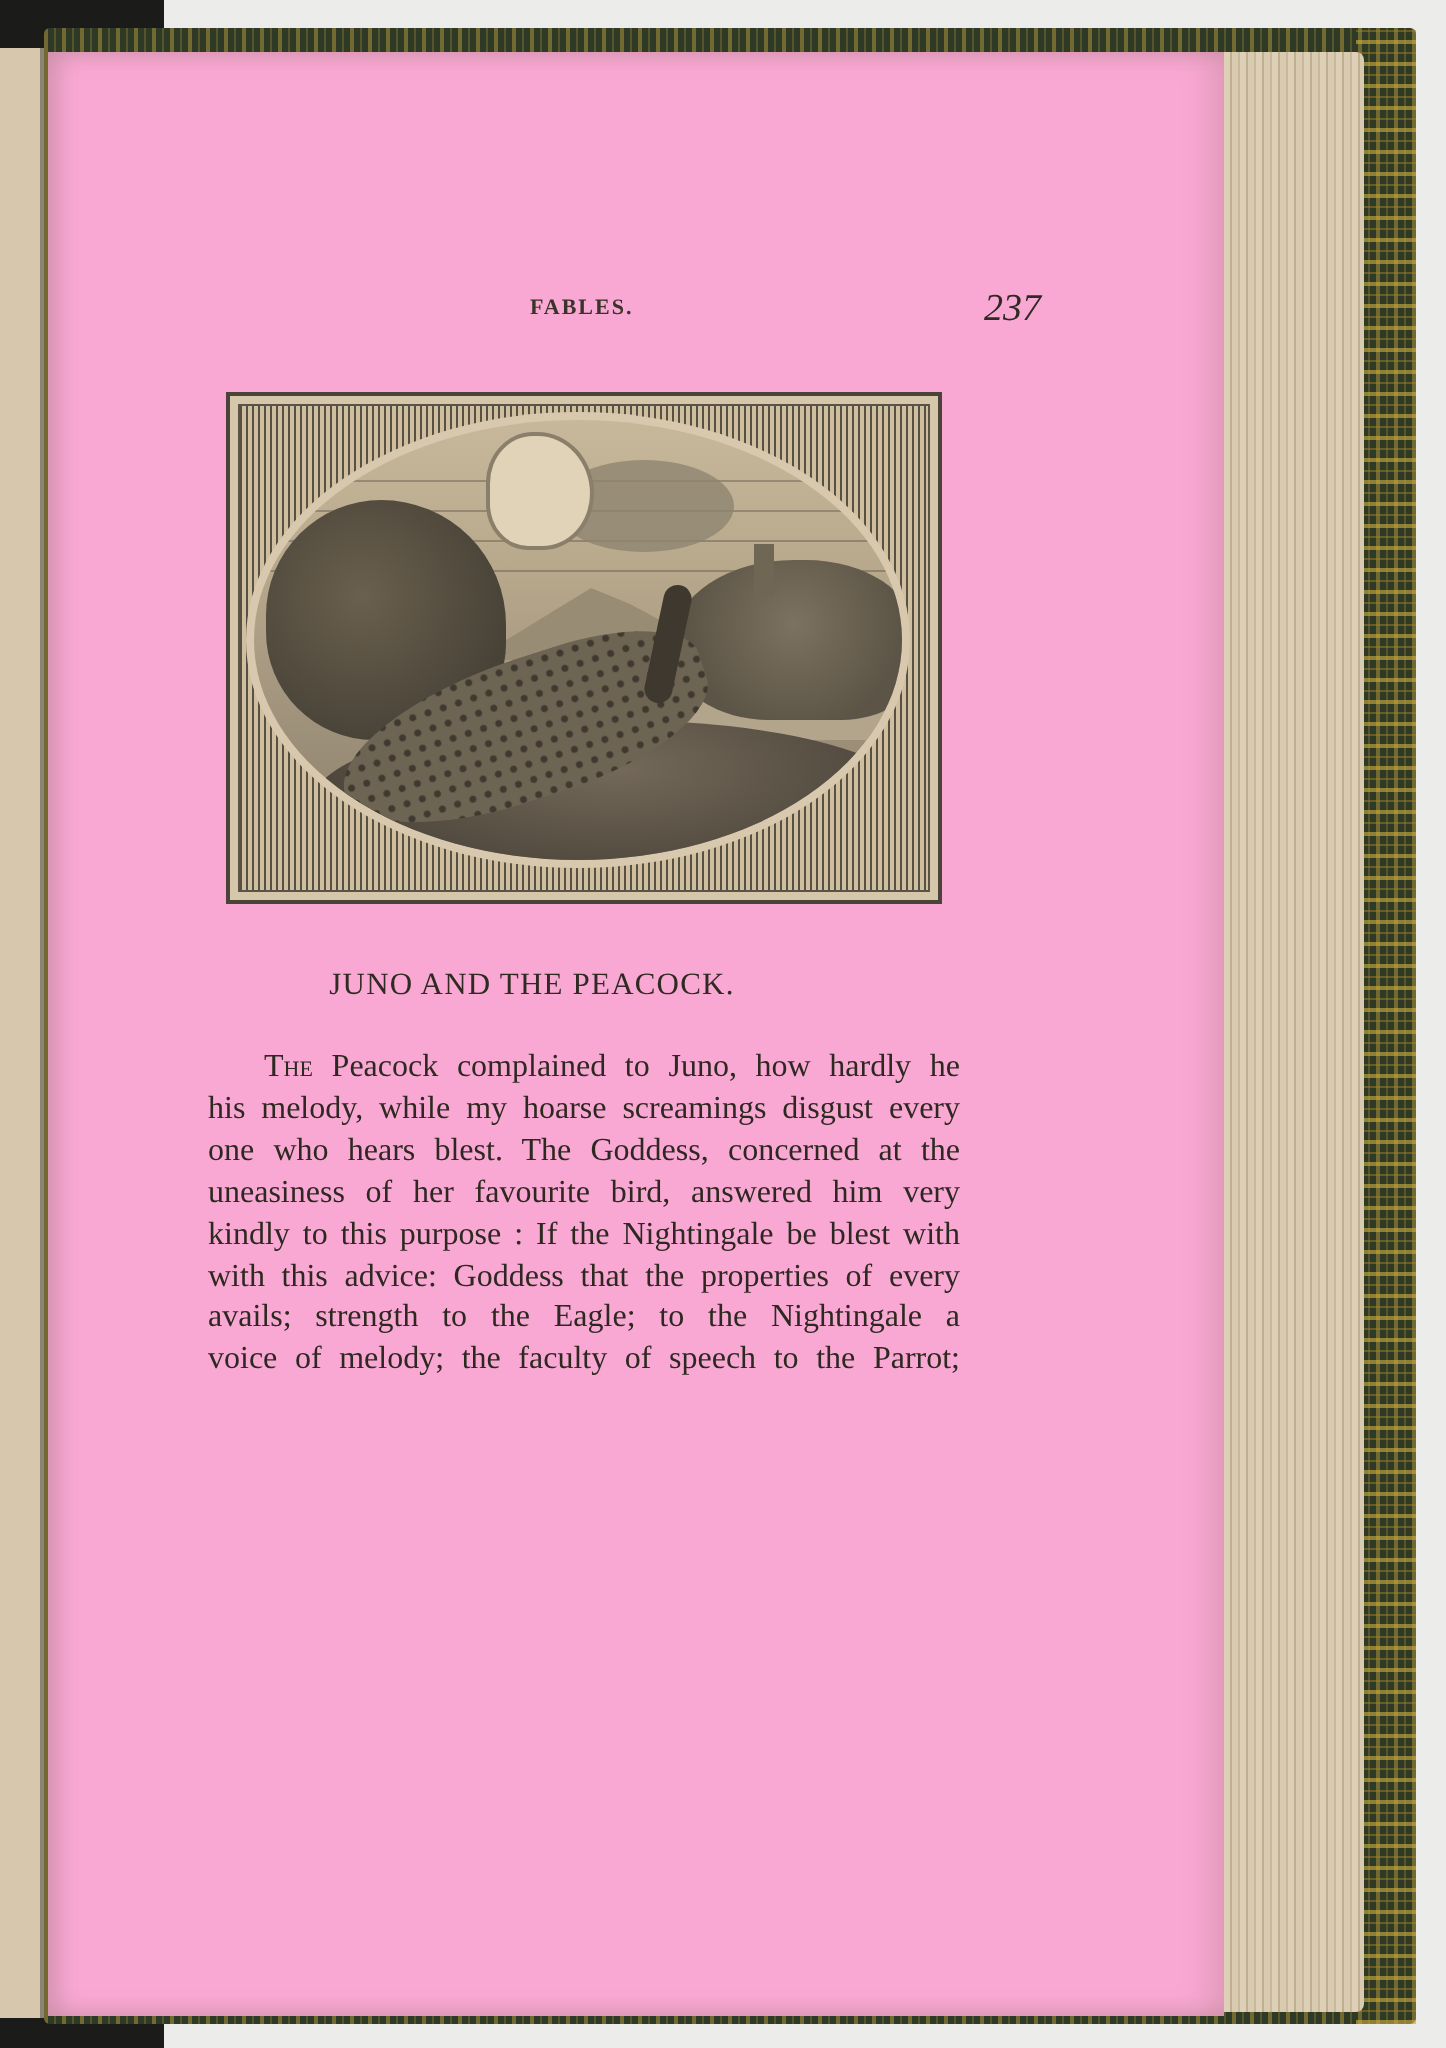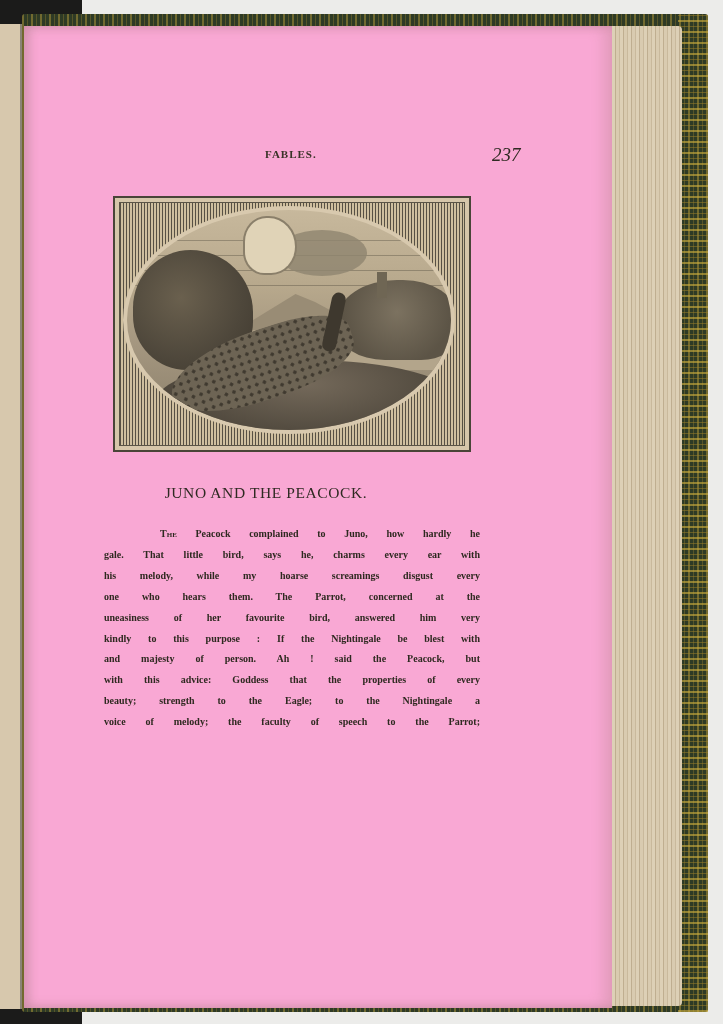--- a/index.html
+++ b/index.html
@@ -34,21 +34,21 @@
   .mountain { position:absolute; left:110px; top:80px; width:130px; height:40px; background:#998c75; clip-path: polygon(0 100%, 45% 10%, 60% 30%, 100% 100%); }
   .ground { position:absolute; left:30px; top:150px; width:300px; height:80px; border-radius:50% 50% 0 0;
     background: radial-gradient(ellipse at 50% 30%, #74695a 0%, #4d463b 70%); }
   .water { position:absolute; left:160px; top:130px; width:170px; height:30px; background:#b3a58b; }
   .peacock-tail { position:absolute; left:40px; top:120px; width:190px; height:70px; border-radius:60% 40% 50% 50%;
     transform: rotate(-18deg); background: radial-gradient(circle, #3f392f 1.5px, #6d6454 2px) 0 0/8px 8px; }
   .peacock-neck { position:absolute; left:200px; top:82px; width:14px; height:60px; border-radius:8px; background:#3e382e; transform: rotate(12deg); }
   .juno { position:absolute; left:118px; top:8px; width:50px; height:55px; border-radius:45% 55% 50% 40%; background:#e0d3b7; box-shadow: 0 0 0 2px #8a7f6a; }
   .cloud { position:absolute; left:150px; top:20px; width:90px; height:46px; border-radius:50%; background:#8f846f; opacity:0.8; }
   .title { position:absolute; top:484px; left:0; width:484px; text-align:center; font-size:15.5px; letter-spacing:0.6px; color:#2f2a22; }
-  .body-text { position:absolute; left:104px; top:524px; width:376px; font-size:10px; line-height:20.9px; color:#2e2920; text-align:justify;font-weight:bold; }
+  .body-text { position:absolute; left:104px; top:524px; width:376px; font-size:16px; line-height:20.9px; color:#2e2920; text-align:justify; }
   .body-text .line { display:block; text-align:justify; text-align-last:justify; white-space:nowrap; overflow:visible; }
   .sc { font-variant:small-caps; }
 </style>
 </head>
 <body>
 
 <div class="dark-bg"></div>
 <div class="dark-bg-top"></div>
 
 <div class="cover">
@@ -81,23 +81,21 @@
       <div class="ground"></div>
       <div class="peacock-tail"></div>
       <div class="peacock-neck"></div>
     </div>
   </div>
 
   <div class="title" style="top:458px;">JUNO AND THE PEACOCK.</div>
 
   <div class="body-text" style="left:80px; top:498px;">
     <span class="line">&nbsp;&nbsp;&nbsp;<span class="sc">The</span><span> Peacock complained to Juno, how hardly he</span></span>
-    <span class="line">gale.   That little bird, says he, charms every ear with</span>
     <span class="line">his melody, while my hoarse screamings disgust every</span>
-    <span class="line">one who hears them.   The Parrot, concerned at the</span>
+    <span class="line">one who hears blest.   The Goddess, concerned at the</span>
     <span class="line">uneasiness of her favourite bird, answered him very</span>
     <span class="line">kindly to this purpose : If the Nightingale be blest with</span>
-    <span class="line">and majesty of person.   Ah ! said the Peacock, but</span>
     <span class="line">with this advice: Goddess that the properties of every</span>
-    <span class="line">beauty; strength to the Eagle; to the Nightingale a</span>
+    <span class="line">avails; strength to the Eagle; to the Nightingale a</span>
     <span class="line">voice of melody; the faculty of speech to the Parrot;</span>
   </div>
 </div>
 
 </body></html>

